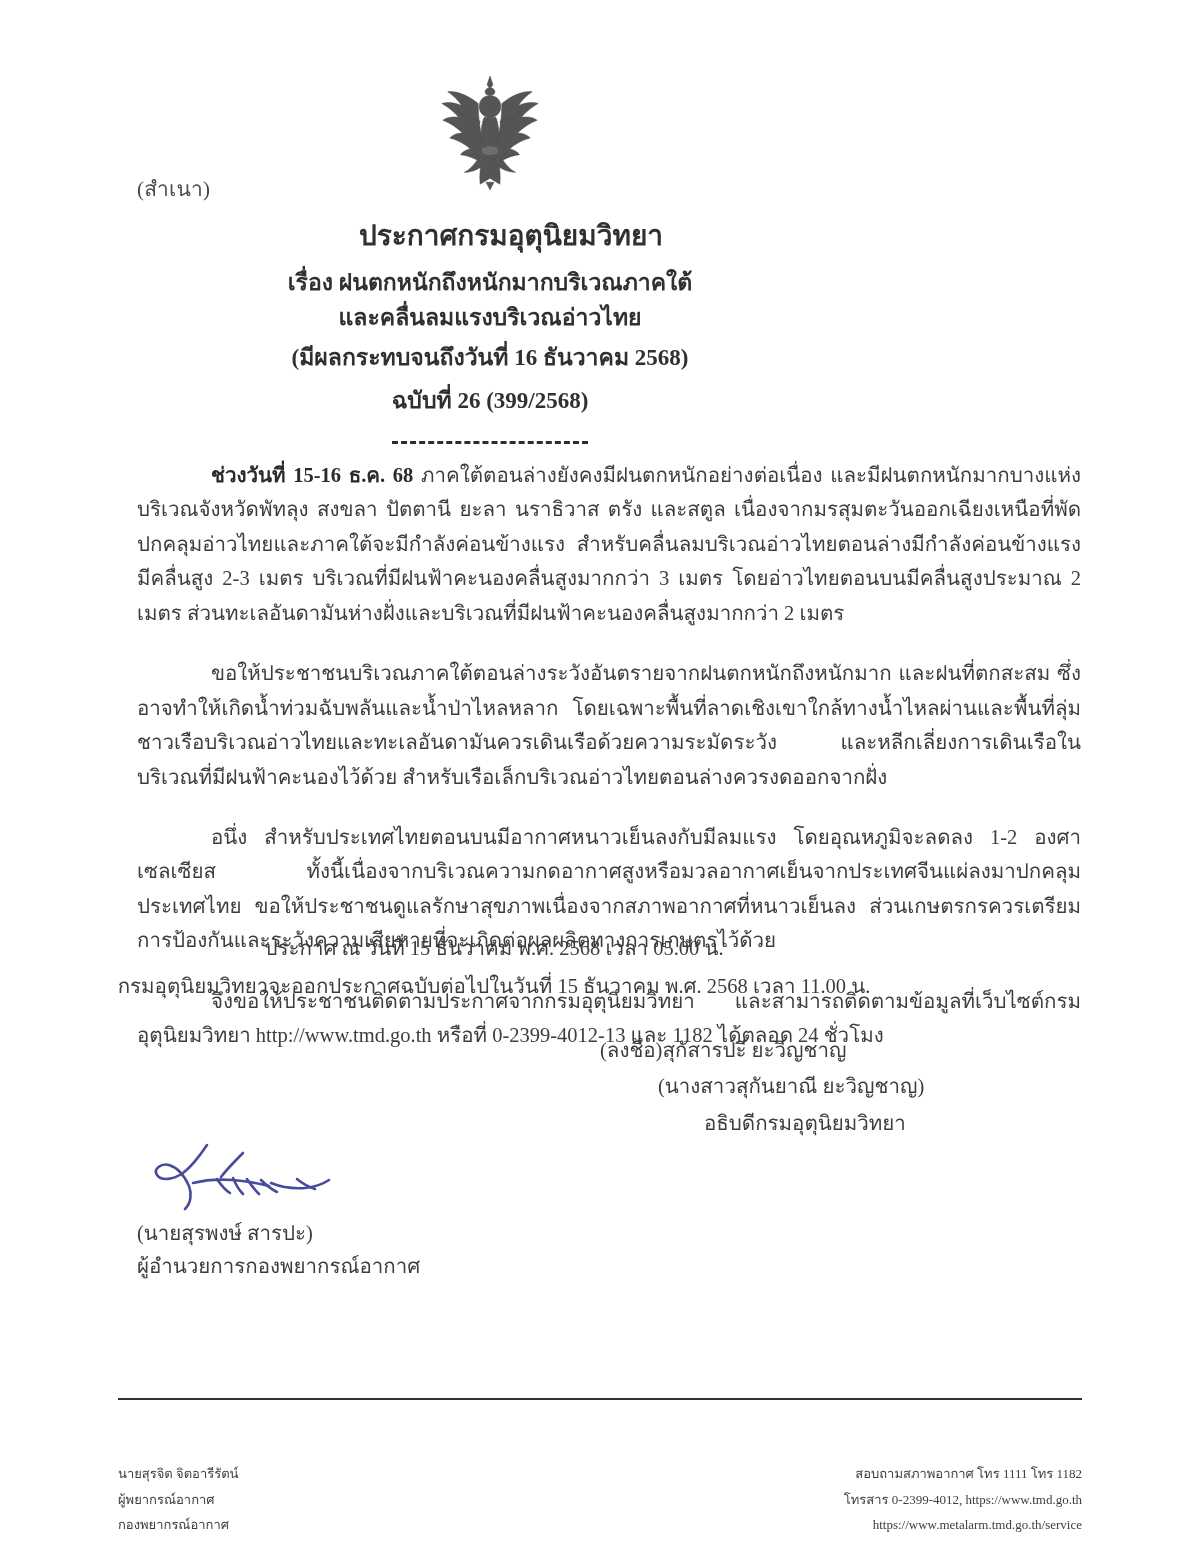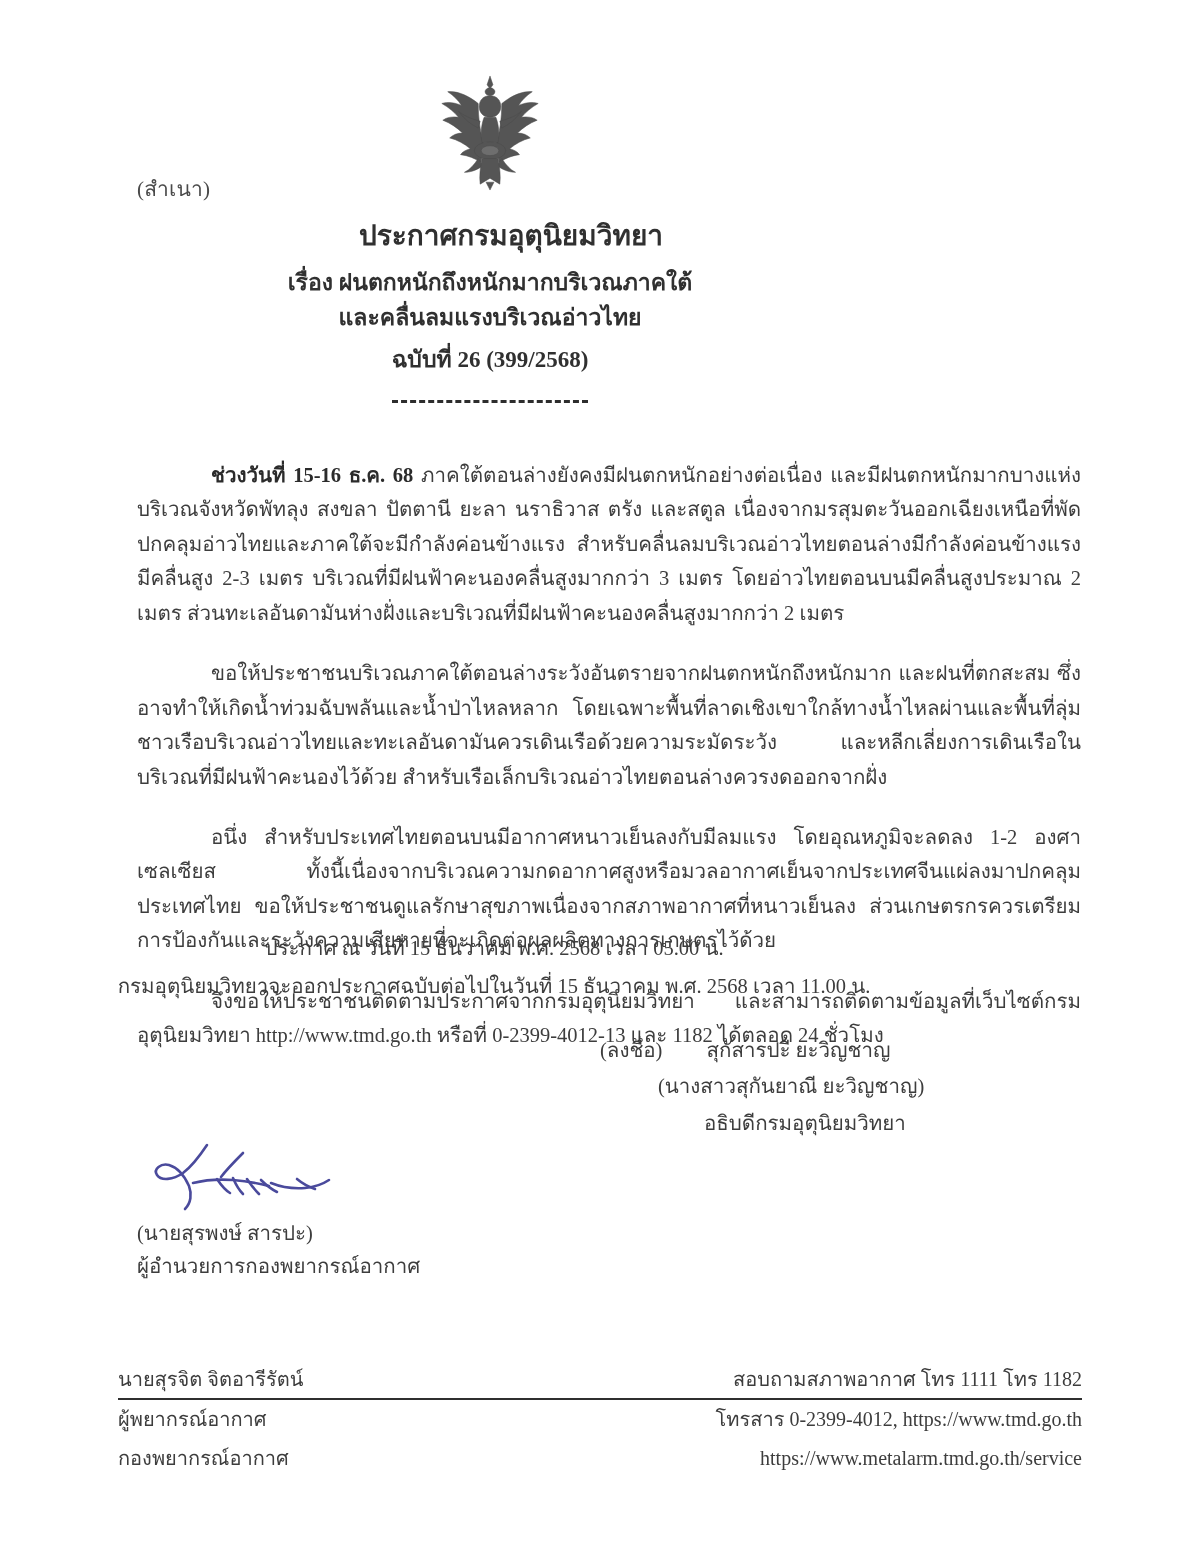--- a/index.html
+++ b/index.html
@@ -111,21 +111,21 @@
   
   .signature {
     position: absolute;
     left: 600px;
     top: 1032px;
     width: 400px;
     font-size: 20.5px;
     line-height: 1.78;
     color: #3d3d3d;
   }
-  .sig-row1 { display: flex; gap: 44px; }
+  .sig-row1 { display: flex; }
   .sig-row2 { padding-left: 58px; }
   .sig-row3 { padding-left: 104px; }
 
   
   .certify {
     position: absolute;
     left: 137px;
     top: 1143px;
     width: 420px;
     font-size: 20.5px;
@@ -145,25 +145,25 @@
   .footer-rule {
     position: absolute;
     left: 118px;
     top: 1398px;
     width: 964px;
     border-top: 2px solid #2f2f2f;
   }
   .footer {
     position: absolute;
     left: 118px;
-    top: 1360px;
+    top: 1461px;
     width: 964px;
     display: flex;
     justify-content: space-between;
-    font-size: 20px;
+    font-size: 13px;
     line-height: 1.98;
     color: #3d3d3d;
   }
   .footer-left  { text-align: left; }
   .footer-right { text-align: right; }
   .footer div   { white-space: nowrap; }
 </style>
 </head>
 <body>
 
@@ -202,20 +202,21 @@
         <path d="M52 88 C50 97 49 106 50 114 L60 108 L70 114 C71 106 70 97 68 88 Z"></path>
         <path d="M56 112 L60 120 L64 112 Z"></path>
       </g>
     </svg>
   </div>
 
   <div class="heading">
     <div class="ht h-title">ประกาศกรมอุตุนิยมวิทยา</div>
     <div class="ht h-subject">เรื่อง ฝนตกหนักถึงหนักมากบริเวณภาคใต้</div>
     <div class="ht h-subject2">และคลื่นลมแรงบริเวณอ่าวไทย</div>
+    <div class="ht h-effect">(มีผลกระทบจนถึงวันที่ 16 ธันวาคม 2568)</div>
     <div class="ht h-issue">ฉบับที่ 26 (399/2568)</div>
     <div class="divider"></div>
   </div>
 
   <div class="body-area">
     <p class="para"><span class="lead-bold">ช่วงวันที่ 15-16 ธ.ค. 68</span><span> ภาคใต้ตอนล่างยังคงมีฝนตกหนักอย่างต่อเนื่อง และมีฝนตกหนักมากบางแห่ง บริเวณจังหวัดพัทลุง สงขลา ปัตตานี ยะลา นราธิวาส ตรัง และสตูล เนื่องจากมรสุมตะวันออกเฉียงเหนือที่พัดปกคลุมอ่าวไทยและภาคใต้จะมีกำลังค่อนข้างแรง สำหรับคลื่นลมบริเวณอ่าวไทยตอนล่างมีกำลังค่อนข้างแรง มีคลื่นสูง 2-3 เมตร บริเวณที่มีฝนฟ้าคะนองคลื่นสูงมากกว่า 3 เมตร โดยอ่าวไทยตอนบนมีคลื่นสูงประมาณ 2 เมตร ส่วนทะเลอันดามันห่างฝั่งและบริเวณที่มีฝนฟ้าคะนองคลื่นสูงมากกว่า 2 เมตร</span></p>
     <p class="para">ขอให้ประชาชนบริเวณภาคใต้ตอนล่างระวังอันตรายจากฝนตกหนักถึงหนักมาก และฝนที่ตกสะสม ซึ่งอาจทำให้เกิดน้ำท่วมฉับพลันและน้ำป่าไหลหลาก โดยเฉพาะพื้นที่ลาดเชิงเขาใกล้ทางน้ำไหลผ่านและพื้นที่ลุ่ม ชาวเรือบริเวณอ่าวไทยและทะเลอันดามันควรเดินเรือด้วยความระมัดระวัง และหลีกเลี่ยงการเดินเรือในบริเวณที่มีฝนฟ้าคะนองไว้ด้วย สำหรับเรือเล็กบริเวณอ่าวไทยตอนล่างควรงดออกจากฝั่ง</p>
     <p class="para">อนึ่ง สำหรับประเทศไทยตอนบนมีอากาศหนาวเย็นลงกับมีลมแรง โดยอุณหภูมิจะลดลง 1-2 องศาเซลเซียส ทั้งนี้เนื่องจากบริเวณความกดอากาศสูงหรือมวลอากาศเย็นจากประเทศจีนแผ่ลงมาปกคลุมประเทศไทย ขอให้ประชาชนดูแลรักษาสุขภาพเนื่องจากสภาพอากาศที่หนาวเย็นลง ส่วนเกษตรกรควรเตรียมการป้องกันและระวังความเสียหายที่จะเกิดต่อผลผลิตทางการเกษตรไว้ด้วย</p>
     <p class="para">จึงขอให้ประชาชนติดตามประกาศจากกรมอุตุนิยมวิทยา และสามารถติดตามข้อมูลที่เว็บไซต์กรมอุตุนิยมวิทยา http://www.tmd.go.th หรือที่ 0-2399-4012-13 และ 1182 ได้ตลอด 24 ชั่วโมง</p>
   </div>

